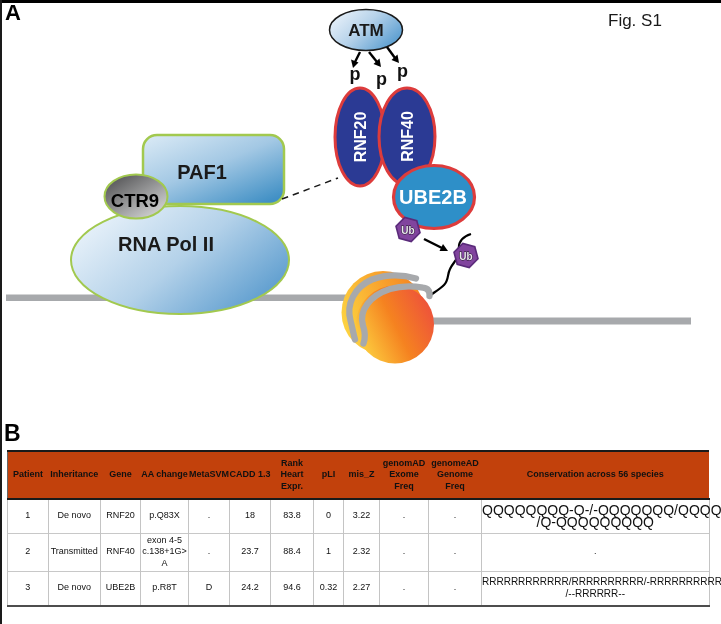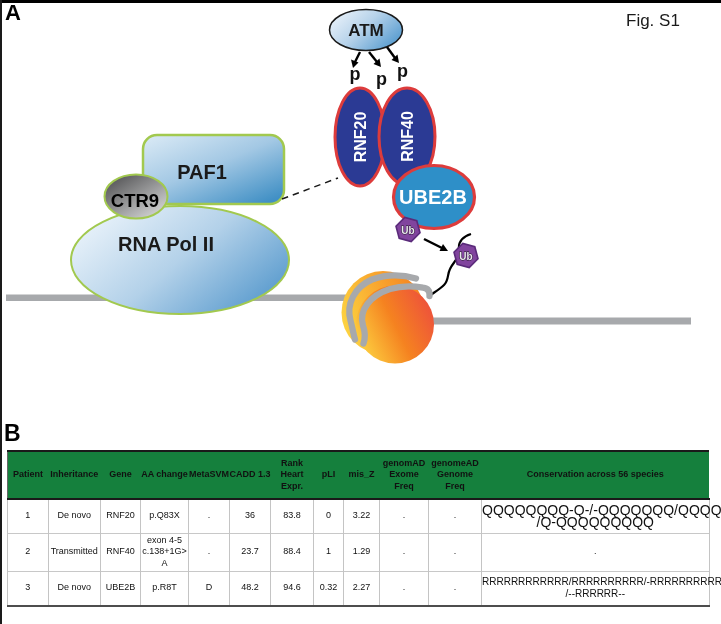--- a/index.html
+++ b/index.html
@@ -2,26 +2,26 @@
 <html><head>
 <meta charset="utf-8">
 <style>
   html,body{margin:0;padding:0;}
   body{width:721px;height:624px;background:#ffffff;position:relative;overflow:hidden;
        font-family:"Liberation Sans",sans-serif;}
   #topbar{position:absolute;left:0;top:0;width:721px;height:3px;background:#000;}
   #leftbar{position:absolute;left:0;top:0;width:2px;height:624px;background:#1a1a1a;}
   #labA{position:absolute;left:5px;top:0px;font-size:22px;font-weight:bold;color:#000;}
   #labB{position:absolute;left:4px;top:420px;font-size:23px;font-weight:bold;color:#000;}
-  #figs1{position:absolute;left:626px;top:11px;font-size:17px;color:#1a1a1a;}
+  #figs1{position:absolute;left:608px;top:11px;font-size:17px;color:#1a1a1a;}
   #panelA{position:absolute;left:0;top:0;}
   #tblwrap{position:absolute;left:7px;top:450px;width:702px;}
   table{border-collapse:collapse;table-layout:fixed;width:701px;
         font-family:"Liberation Sans",sans-serif;color:#111;}
-  th{font-size:9px;font-weight:bold;background:#15803d;text-align:center;vertical-align:middle;
+  th{font-size:9px;font-weight:bold;background:#c2410c;text-align:center;vertical-align:middle;
      padding:0;line-height:11.6px;white-space:nowrap;}
   td{font-size:9px;text-align:center;vertical-align:middle;
      border-left:1px solid #c4c4c4;border-right:1px solid #c4c4c4;padding:0;line-height:11.6px;white-space:nowrap;}
   tr.hdr th:first-child{border-left:1px solid #666;}
   tr.hdr{height:48px;border-top:2px solid #1a1a1a;border-bottom:2px solid #1a1a1a;}
   tr.r1{height:34px;border-bottom:1px solid #c8c8c8;}
   tr.r2{height:38px;border-bottom:1px solid #c8c8c8;}
   tr.r3{height:35px;border-bottom:2px solid #4d4d4d;}
 </style>
 </head>
@@ -152,49 +152,49 @@
     <th>genomAD<br>Exome<br>Freq</th>
           <th>genomeAD<br>Genome<br>Freq</th>
     <th>Conservation across 56 species</th>
   </tr>
   <tr class="r1">
     <td>1</td>
           <td>De novo</td>
           <td>RNF20</td>
           <td>p.Q83X</td>
           <td>.</td>
-          <td>36</td>
+          <td>18</td>
           <td>83.8</td>
     <td>0</td>
           <td>3.22</td>
           <td>.</td>
           <td>.</td>
     <td style="font-size:14px;line-height:12px">QQQQQQQQ-Q-/-QQQQQQQ/QQQQQQQQQQQ-QQQ---Q-<br>/Q-QQQQQQQQQ</td>
   </tr>
   <tr class="r2">
     <td>2</td>
           <td>Transmitted</td>
           <td>RNF40</td>
           <td>exon 4-5<br>c.138+1G&gt;<br>A</td>
           <td>.</td>
     <td>23.7</td>
           <td>88.4</td>
           <td>1</td>
-          <td>1.29</td>
+          <td>2.32</td>
           <td>.</td>
           <td>.</td>
           <td>.</td>
   </tr>
   <tr class="r3">
     <td>3</td>
           <td>De novo</td>
           <td>UBE2B</td>
           <td>p.R8T</td>
           <td>D</td>
-          <td>48.2</td>
+          <td>24.2</td>
           <td>94.6</td>
     <td>0.32</td>
           <td>2.27</td>
           <td>.</td>
           <td>.</td>
     <td style="font-size:10px;line-height:12px">RRRRRRRRRRRR/RRRRRRRRRR/-RRRRRRRRRRRRRRR-<br>/--RRRRRR--</td>
   </tr>
 </tbody>
     </table>
 </div>

